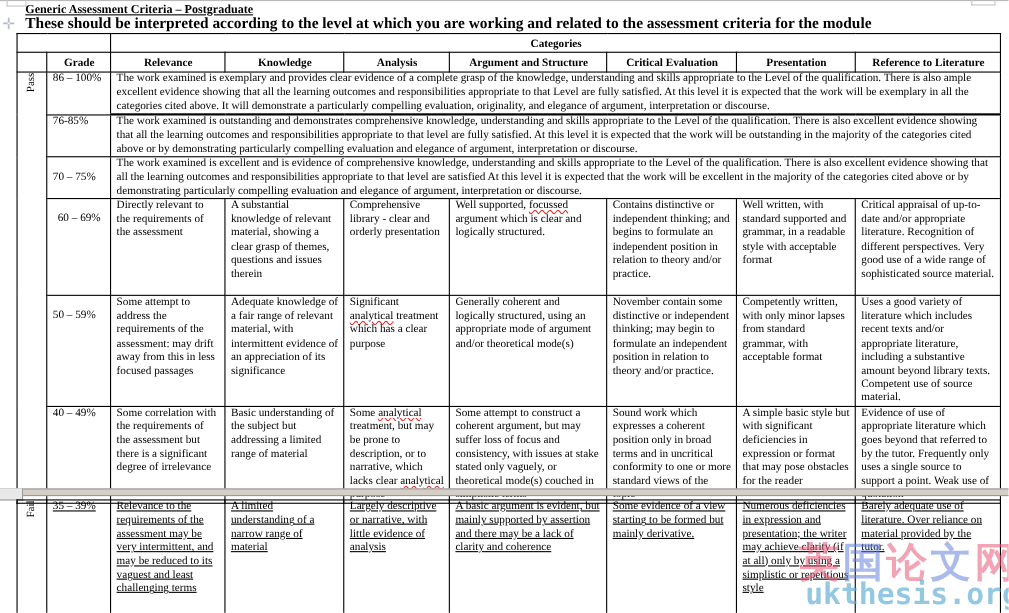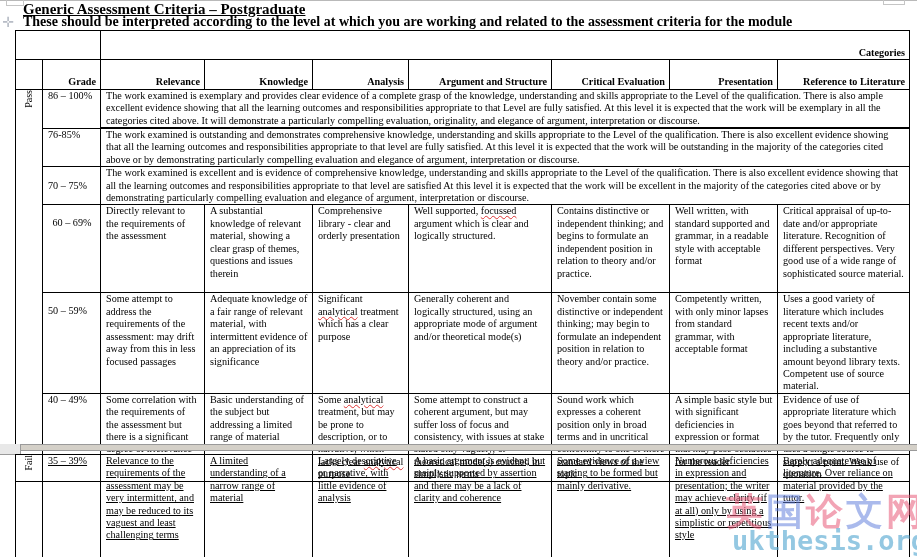--- a/index.html
+++ b/index.html
@@ -7,42 +7,42 @@
     width: 917px; height: 557px; overflow: hidden; position: relative;
     background: #ffffff;
     font-family: "Liberation Serif", "DejaVu Serif", serif;
     color: #000;
   }
   .topbar-line { position: absolute; left: 0; top: 0; width: 917px; height: 1px; background: #b9b9b9; }
   .ruler-mark-left { position: absolute; left: 6px; top: 0; width: 16px; height: 5px; border: 1px solid #c5c5c5; border-top: none; }
   .ruler-mark-right { position: absolute; left: 883px; top: 0; width: 20px; height: 4px; border: 1px solid #c5c5c5; border-top: none; }
   .title {
     position: absolute; left: 23px; top: 3px;
-    font-size: 15px; font-weight: bold; text-decoration: underline; line-height: 12px;
+    font-size: 11px; font-weight: bold; text-decoration: underline; line-height: 12px;
   }
   .subtitle {
     position: absolute; left: 23px; top: 16px;
     font-size: 14px; font-weight: bold; line-height: 12px; white-space: nowrap;
   }
   .move-handle {
     position: absolute; left: 2px; top: 16px; width: 12px; height: 12px;
     color: #b7bcc6; font-size: 14px; line-height: 12px; text-align: center;
     font-family: "DejaVu Sans", sans-serif;
   }
   table.crit {
     position: absolute; left: 15px; top: 30px;
     border-collapse: collapse; table-layout: fixed;
     width: 894px;
     font-size: 10.2px; line-height: 12.4px;
   }
   table.crit td, table.crit th {
     border: 1px solid #000; vertical-align: top; padding: 0 4px 0 5px;
     overflow: hidden;
   }
-  table.crit th { font-weight: bold; text-align: right; padding-top: 16px; padding-bottom: 0; height: 12px; }
+  table.crit th { font-weight: bold; text-align: center; padding-top: 4px; padding-bottom: 0; height: 12px; }
   th.cat-head { text-align: center; }
   td.band { vertical-align: bottom; text-align: center; padding: 0; }
   .vtext {
     display: inline-block; writing-mode: vertical-rl; transform: rotate(180deg);
     font-size: 10px; margin-bottom: 10px;
   }
   td.grade { padding-left: 4px; }
   .sep {
     position: absolute; left: 0; top: 444px; width: 917px; height: 5px;
     background: #d4d0c8; border-top: 1px solid #9a9a9a; border-bottom: 1px solid #9a9a9a;

